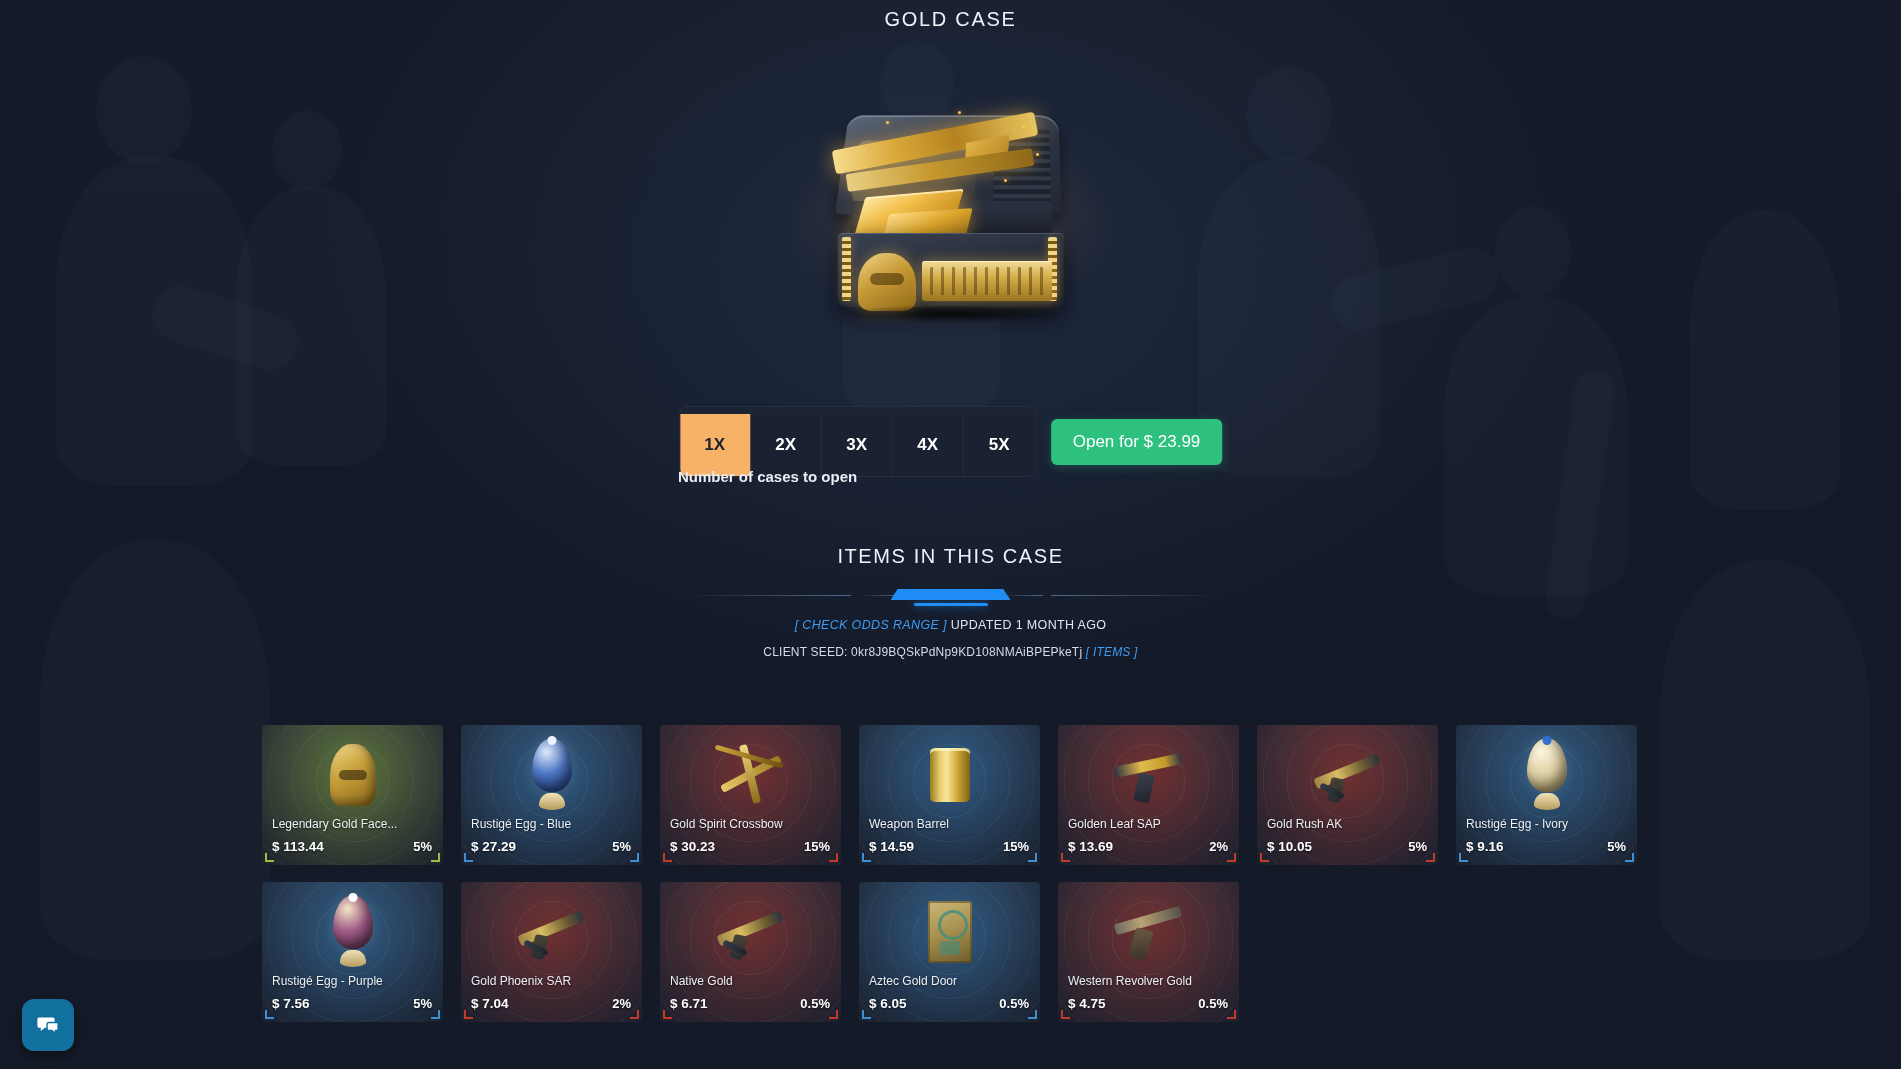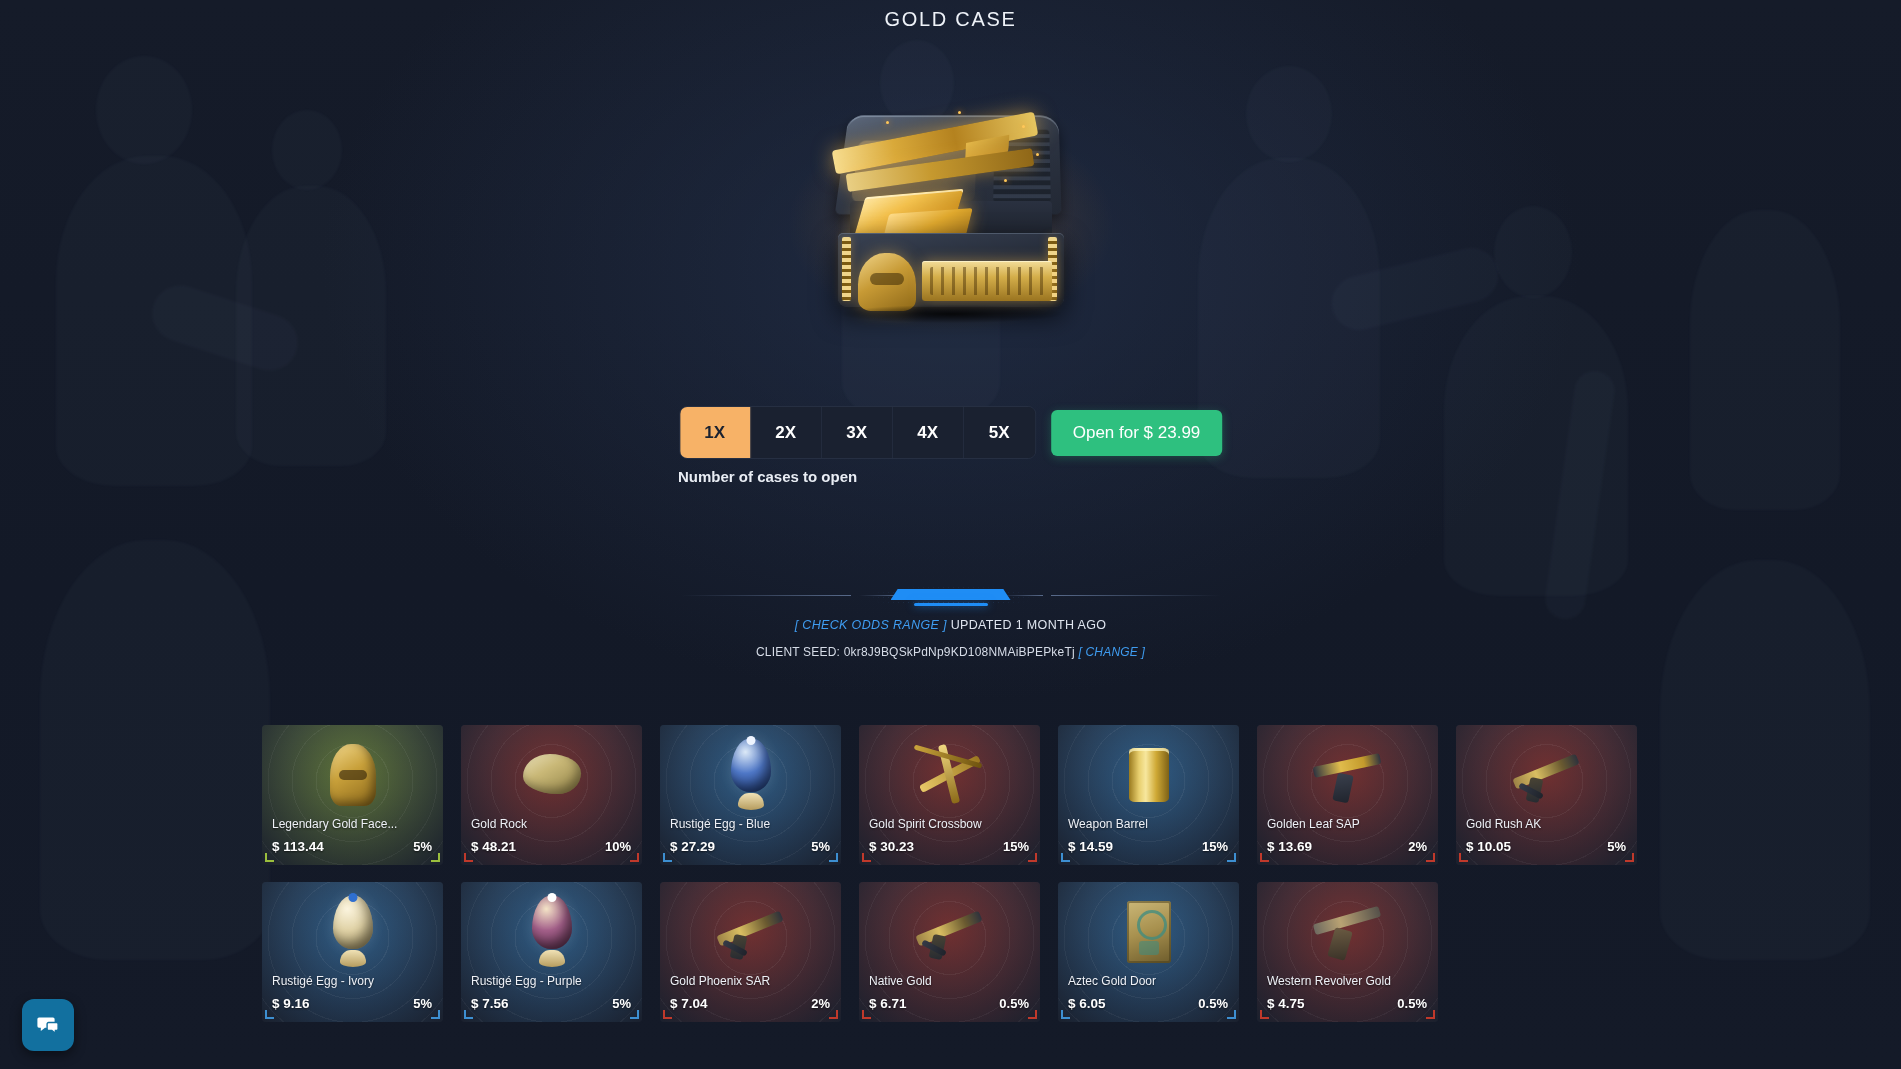--- a/index.html
+++ b/index.html
@@ -153,26 +153,26 @@
   .open-row {
     position:absolute; left:50%; top:406px; transform:translateX(-50%);
     display:flex; align-items:center; gap:15px;
   }
   .mult-group {
     display:flex; border-radius:8px; overflow:hidden;
     background:#1c2332;
     border:1px solid #262f42;
   }
   .mult {
-    width:71px; height:51px;
+    width:71px; height:62px;
     display:flex; align-items:center; justify-content:center;
     font-size:17px; font-weight:700; color:#ffffff;
     background:#1a2130;
     border-right:1px solid #262f42;
-    cursor:pointer; user-select:none;
+    cursor:pointer; user-select:none;margin-top:7px;
   }
   .mult:last-child { border-right:none; }
   .mult.active { background:#f7b267; color:#1b2230; }
   .open-btn {
     height:46px; padding:0 22px;
     display:flex; align-items:center; justify-content:center;
     background:#2ec07f; color:#fff;
     font-size:17px; font-weight:400;
     border-radius:6px; cursor:pointer;
     box-shadow: 0 2px 10px rgba(46,192,127,0.28);
@@ -418,70 +418,57 @@
       <div class="mult active">1X</div>
       <div class="mult">2X</div>
       <div class="mult">3X</div>
       <div class="mult">4X</div>
       <div class="mult">5X</div>
     </div>
     <div class="open-btn">Open for $ 23.99</div>
   </div>
   <div class="cases-label">Number of cases to open</div>
 
+  <div class="section-title">ITEMS IN THIS CASE</div>
 
   <div class="divider">
     <div class="div-line"></div>
     <div class="div-line s"></div>
     <div class="div-line r"></div>
     <div class="div-line s r2"></div>
     <div class="div-dots"></div>
     <div class="div-tri"></div>
     <div class="div-bar"></div>
   </div>
 
   <div class="odds-line">
     <span class="lnk">[ CHECK ODDS RANGE ]</span>
     <span>UPDATED 1 MONTH AGO</span>
   </div>
 
   <div class="seed-line">
     <span>CLIENT SEED:</span>
     <span>0kr8J9BQSkPdNp9KD108NMAiBPEPkeTj</span>
-    <span class="lnk">[ CHANGE ]</span>
+    <span class="lnk">[ ITEMS ]</span>
   </div>
 
   <div class="grid" id="items-grid">
       <div class="card">
         <div class="card-bg" style="background:radial-gradient(ellipse at 50% 34%, rgba(155,191,61,0.5) 0%, rgba(155,191,61,0.22) 52%, rgba(26,32,45,0.92) 100%), linear-gradient(180deg,#242b3a,#1b2130);"></div>
         <div class="rings"></div>
         <div class="card-art">
           <div class="art">
             <div class="mask-art"></div>
           </div>
         </div>
         <div class="card-name">Legendary Gold Face...</div>
         <div class="card-price">$ 113.44</div>
         <div class="card-odds">5%</div>
         <div class="corner bl" style="border-color:#9bbf3d;"></div>
         <div class="corner br" style="border-color:#9bbf3d;"></div>
-      </div>
-      <div class="card">
-        <div class="card-bg" style="background:radial-gradient(ellipse at 50% 34%, rgba(192,57,43,0.5) 0%, rgba(192,57,43,0.22) 52%, rgba(26,32,45,0.92) 100%), linear-gradient(180deg,#242b3a,#1b2130);"></div>
-        <div class="rings"></div>
-        <div class="card-art">
-          <div class="art">
-            <div class="rock"></div>
-          </div>
-        </div>
-        <div class="card-name">Gold Rock</div>
-        <div class="card-price">$ 48.21</div>
-        <div class="card-odds">10%</div>
-        <div class="corner bl" style="border-color:#c0392b;"></div>
-        <div class="corner br" style="border-color:#c0392b;"></div>
       </div>
       <div class="card">
         <div class="card-bg" style="background:radial-gradient(ellipse at 50% 34%, rgba(61,143,209,0.5) 0%, rgba(61,143,209,0.22) 52%, rgba(26,32,45,0.92) 100%), linear-gradient(180deg,#242b3a,#1b2130);"></div>
         <div class="rings"></div>
         <div class="card-art">
           <div class="art">
             <div class="egg" style="background:radial-gradient(circle at 36% 26%, #dce9f7 0%, #4f78c8 45%, #1b3670 100%);"></div>
             <div class="egg-top" style="background:#eef4ff;"></div>
             <div class="egg-stand"></div>
           </div>

